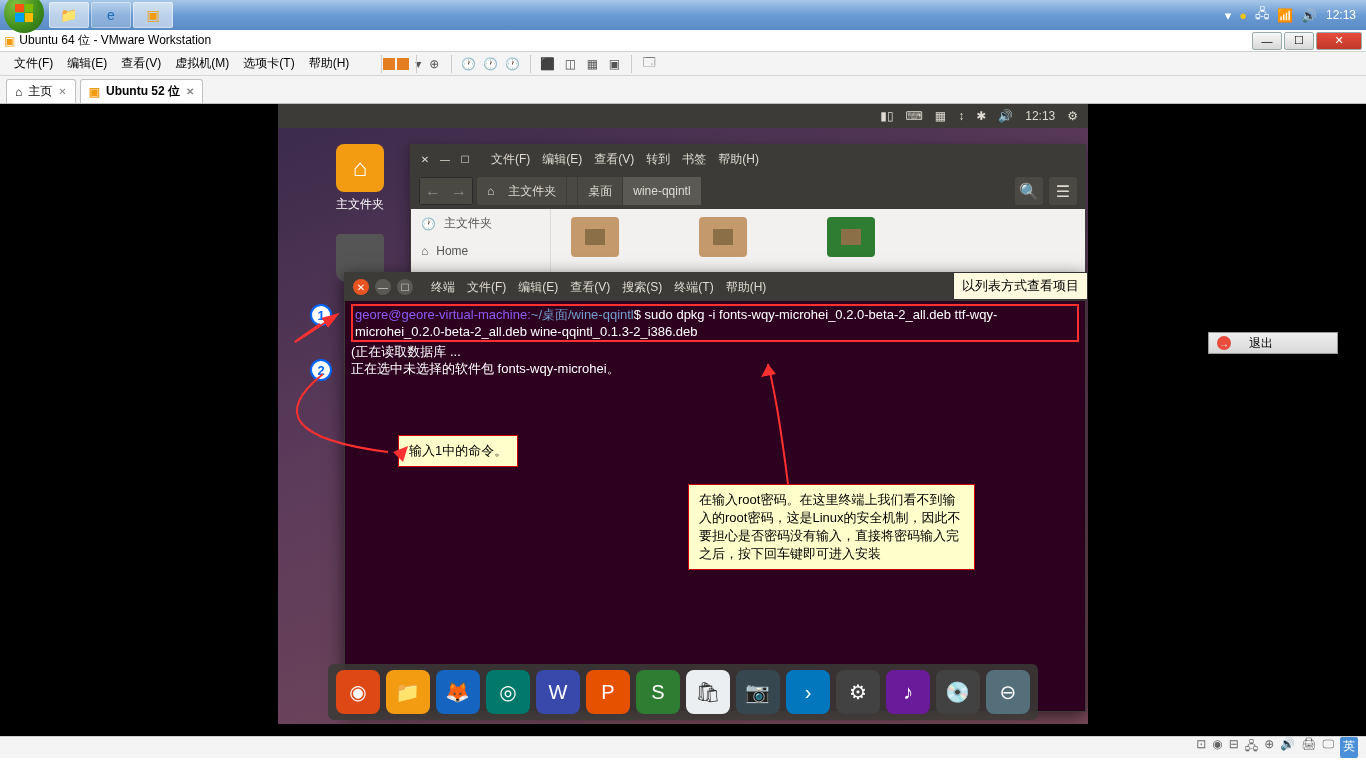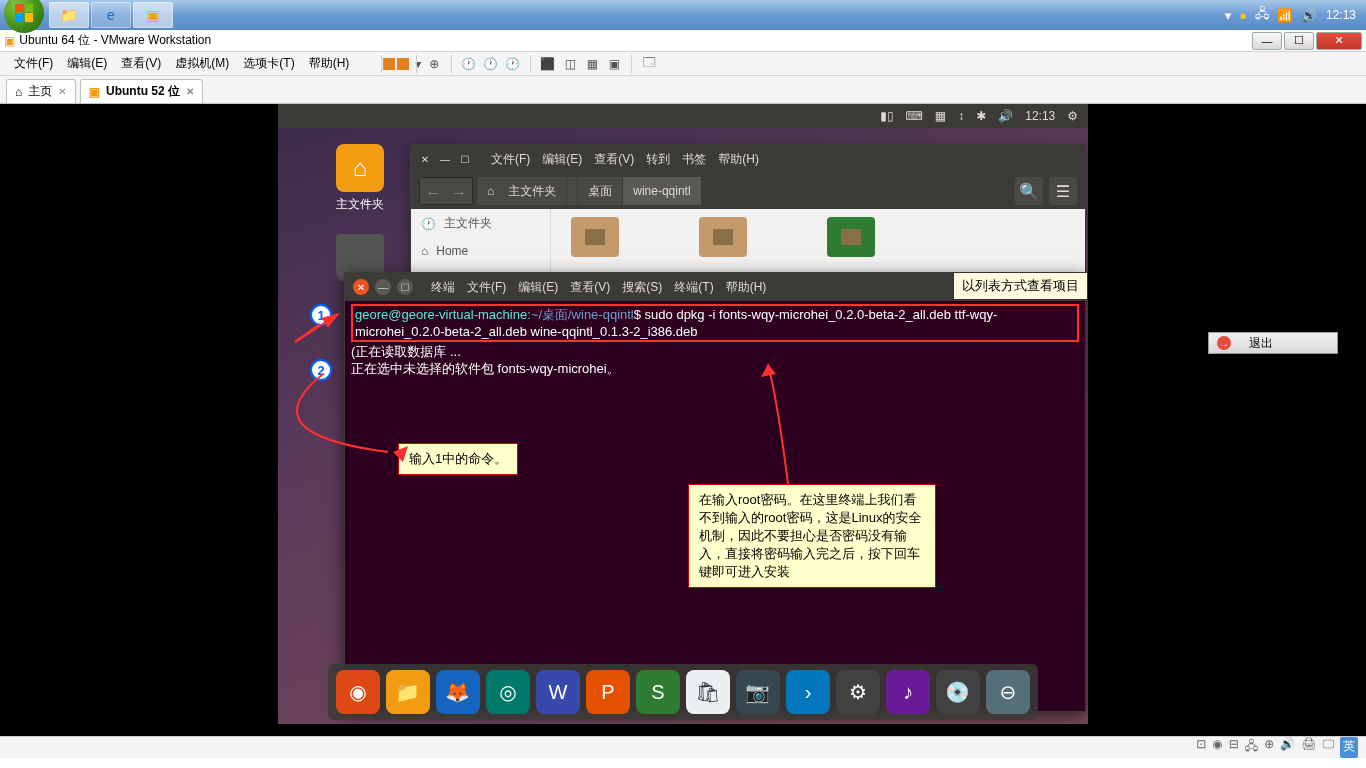--- a/index.html
+++ b/index.html
@@ -70,21 +70,21 @@
 .tooltip { position: absolute; right: 0; top: 120px; background: #fff9e0; border: 1px solid #333; padding: 4px 8px; font-size: 13px; z-index: 10; margin-top: 48px; }
 
 
 .terminal { position: absolute; left: 66px; top: 168px; width: 742px; height: 440px; background: #2c001e; border: 1px solid #3c3b37; box-shadow: 0 4px 16px rgba(0,0,0,0.6); }
 .t-titlebar { height: 28px; background: #3c3b37; color: #dfdbd2; display: flex; align-items: center; padding: 0 8px; font-size: 12px; gap: 12px; }
 .t-winbtn { display:flex; gap:6px; margin-right:6px; }
 .t-wb { width: 16px; height: 16px; border-radius: 50%; display: flex; align-items: center; justify-content: center; font-size: 10px; }
 .t-wb.close { background: #e95420; color:#fff; }
 .t-wb.other { background: #5a5954; color:#ccc; }
 .t-body { padding: 2px 6px; font-family: "Ubuntu Mono", "Consolas", monospace; font-size: 13px; line-height: 17px; color: #fff; }
-.t-prompt .user { color: #5eead4; }
+.t-prompt .user { color: #8b5cf6; }
 .t-prompt .path { color: #729fcf; }
 .red-box { border: 2px solid #ff3030; padding: 0 2px; margin: 1px 0; }
 
 
 .circle-num { position: absolute; width: 22px; height: 22px; border: 2px solid #0066ff; border-radius: 50%; background: #fff; color: #0066ff; font-weight: bold; font-size: 13px; display: flex; align-items: center; justify-content: center; }
 .yellow-note { position: absolute; background: #ffffcc; border: 1px solid #cc0000; padding: 6px 10px; font-size: 13px; line-height: 18px; }
 
 
 .arrows { position: absolute; left: 0; top: 0; width: 100%; height: 100%; pointer-events: none; }
 
@@ -269,22 +269,22 @@
           <div class="t-prompt"><span class="user">geore@geore-virtual-machine</span><span class="user">:</span><span class="path">~/桌面/wine-qqintl</span><span>$ </span><span>sudo dpkg -i fonts-wqy-microhei_0.2.0-beta-2_all.deb ttf-wqy-microhei_0.2.0-beta-2_all.deb wine-qqintl_0.1.3-2_i386.deb</span></div>
         </div>
         <div>(正在读取数据库 ...</div>
         <div>正在选中未选择的软件包 fonts-wqy-microhei。</div>
       </div>
     </div>
 
     <div class="circle-num" style="left:32px;top:200px">1</div>
     <div class="circle-num" style="left:32px;top:255px">2</div>
 
-    <div class="yellow-note" style="left:120px;top:339px">输入1中的命令。</div>
-    <div class="yellow-note" style="left:410px;top:380px;width:248px">在输入root密码。在这里终端上我们看不到输入的root密码，这是Linux的安全机制，因此不要担心是否密码没有输入，直接将密码输入完之后，按下回车键即可进入安装</div>
+    <div class="yellow-note" style="left:120px;top:331px">输入1中的命令。</div>
+    <div class="yellow-note" style="left:410px;top:380px;width:287px">在输入root密码。在这里终端上我们看不到输入的root密码，这是Linux的安全机制，因此不要担心是否密码没有输入，直接将密码输入完之后，按下回车键即可进入安装</div>
 
     <svg class="arrows">
       <defs>
           <marker id="ah" markerWidth="10" markerHeight="10" refX="8" refY="3" orient="auto">
             <path d="M0,0 L0,6 L9,3 z" fill="#ff3030"></path>
           </marker>
         </defs>
       <path d="M 42 220 Q -15 260 60 210" stroke="#ff3030" stroke-width="2" fill="none" marker-end="url(#ah)"></path>
       <path d="M 45 270 Q -30 330 110 348" stroke="#ff3030" stroke-width="2" fill="none"></path>
       <path d="M 115 348 L 130 342 L 125 358 z" fill="#ff3030"></path>

